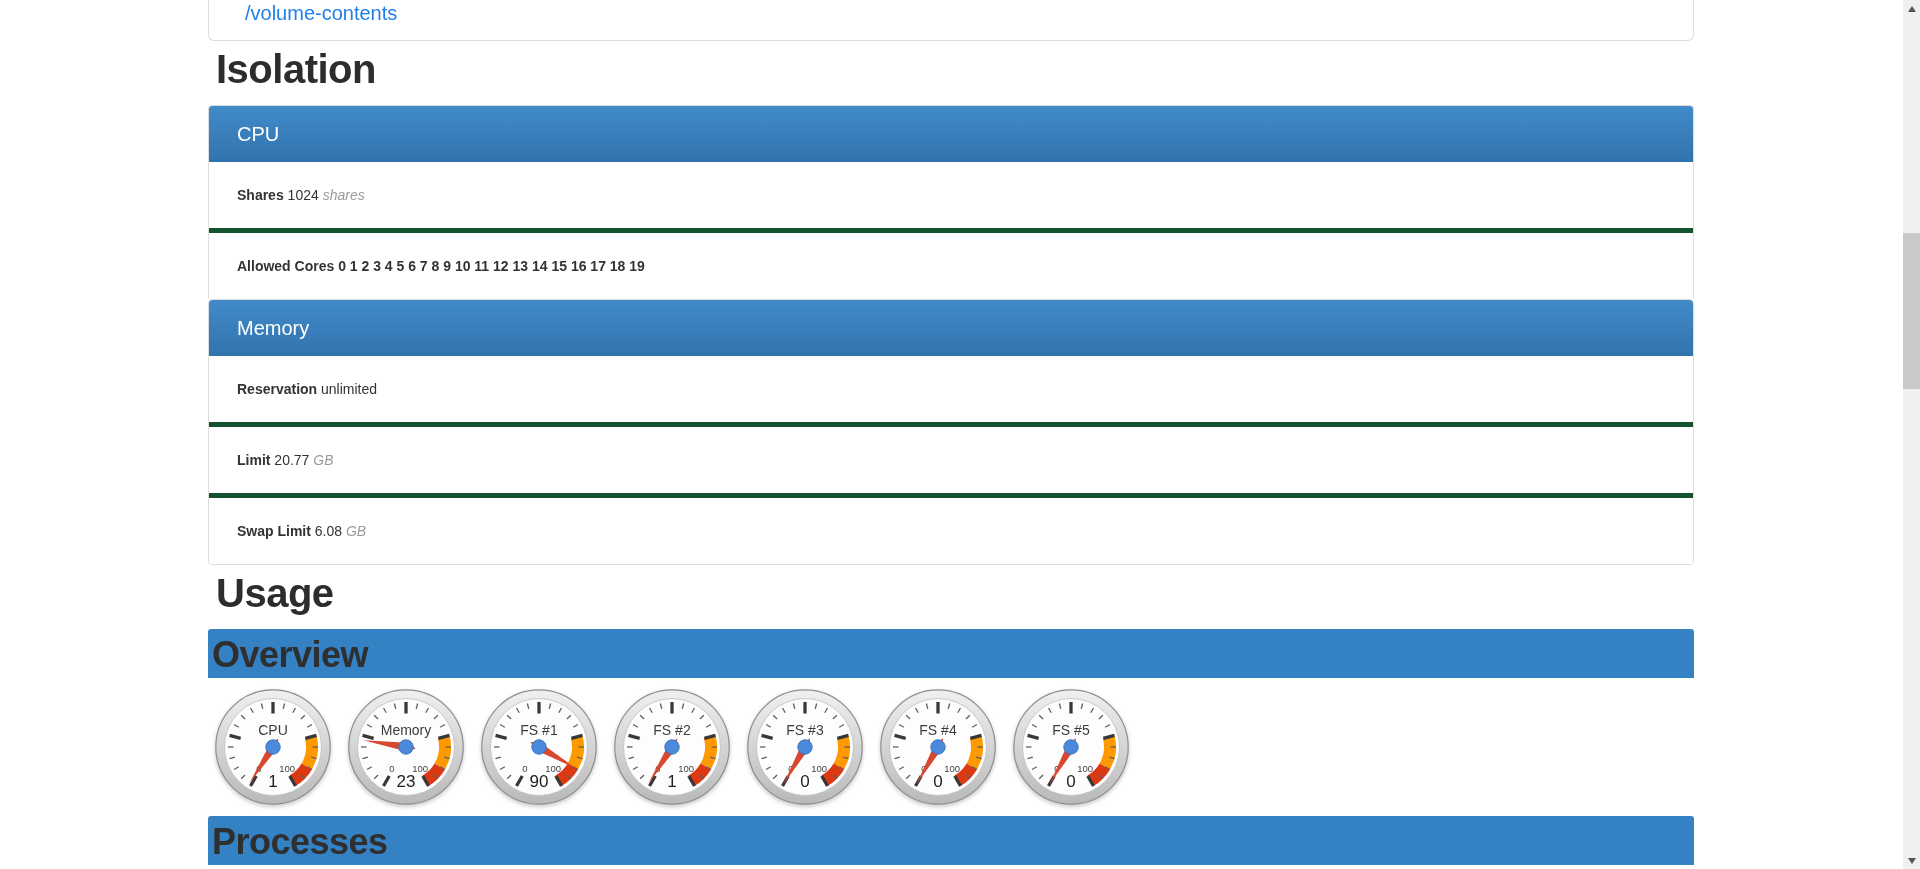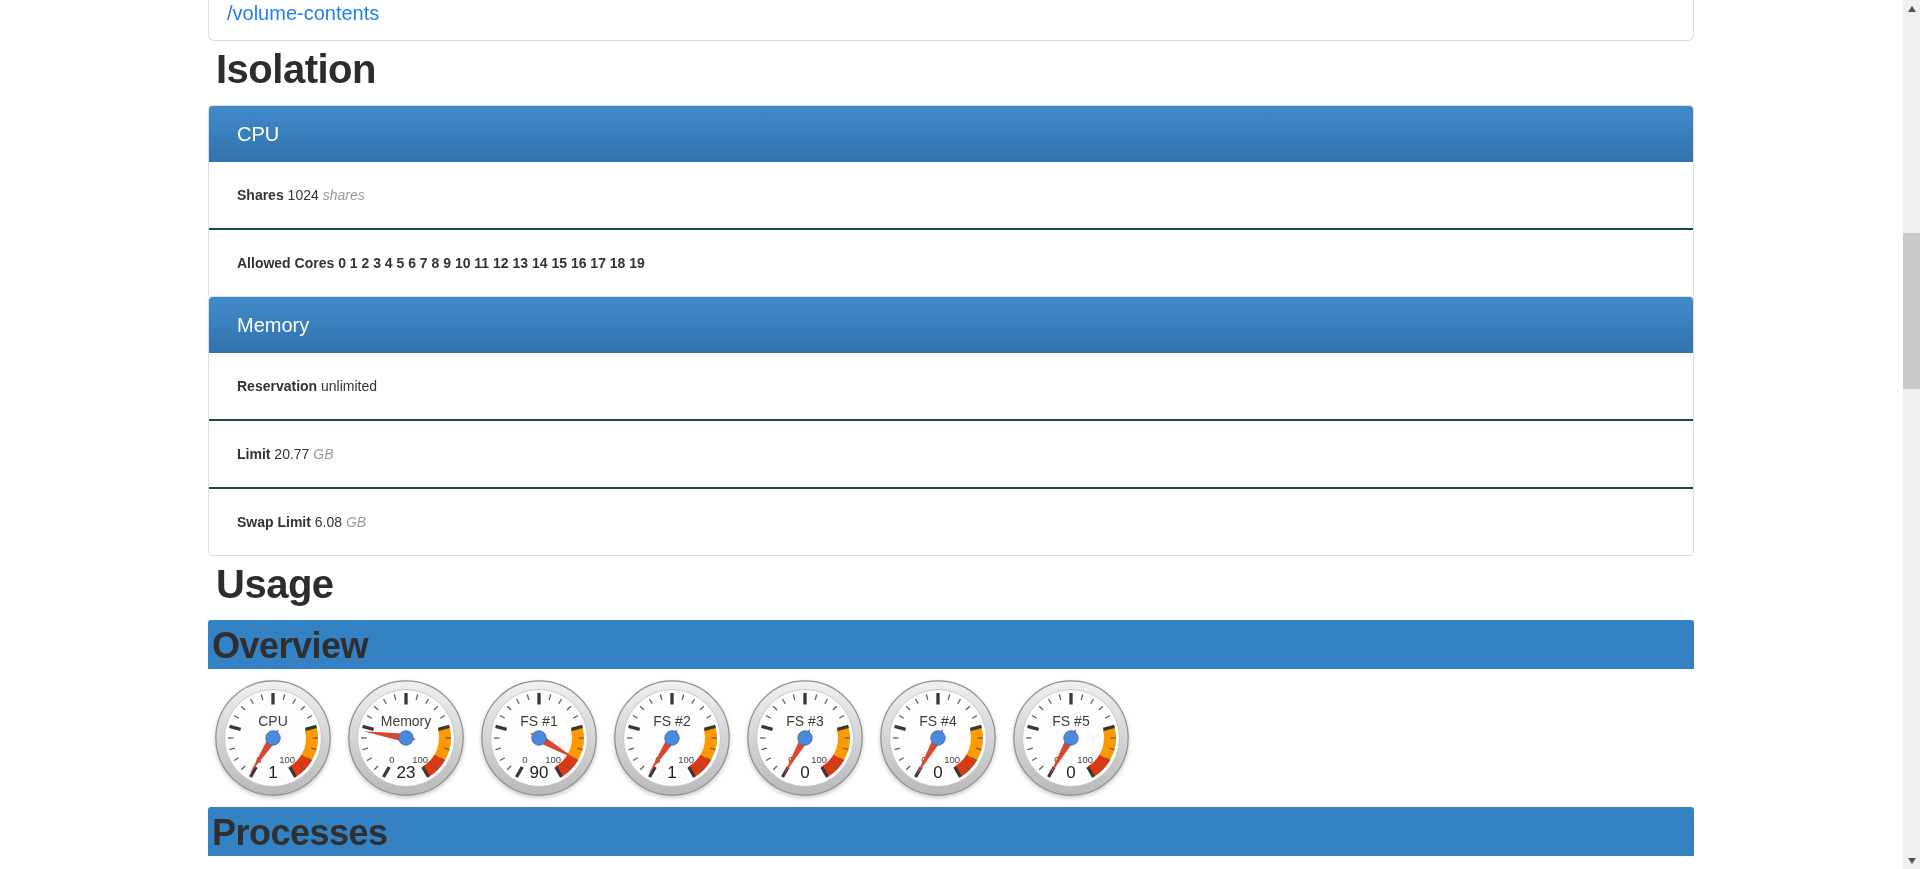--- a/index.html
+++ b/index.html
@@ -1,29 +1,29 @@
 <!DOCTYPE html>
 <html style="--ph1: #418bca; --ph2: #3173ad; --bar: #3482c4; --link: #2080e8;"><head>
 <meta charset="utf-8">
 <style>
   *{box-sizing:border-box;margin:0;padding:0}
   html,body{overflow:hidden}
   body{width:1920px;height:869px;background:#fff;font-family:"Liberation Sans",sans-serif;color:#333;position:relative}
   .content{width:1486px;margin-left:208px}
 
-  .top-card{border:1px solid #ddd;border-top:none;border-radius:0 0 6px 6px;padding:1px 18px 15px;background:#fff}
+  .top-card{border:1px solid #ddd;border-top:none;border-radius:0 0 6px 6px;padding:1px 36px 15px;background:#fff}
   .vlink{color:var(--link,#2080e8);font-size:20px;text-decoration:none;line-height:24px;display:inline-block}
 
   h1.section-title{font-size:40px;font-weight:700;color:#2d2d2d;margin:6px 8px 14px;line-height:44px;letter-spacing:-.5px}
 
   .panels .panel{border:1px solid #ddd;border-radius:4px;overflow:hidden;background:#fff}
   .panels .panel:not(:last-child){border-radius:4px 4px 0 0;border-bottom:0}
   .panel-heading{background-image:linear-gradient(to bottom,var(--ph1,#418bca),var(--ph2,#3173ad));color:#fff;font-size:20px;line-height:24px;padding:16px 28px;border-radius:3px 3px 0 0}
   .prow{padding:21px 28px;font-size:14px;line-height:24px;background:#fff}
-  .prow + .prow{border-top:2px solid #14532d}
+  .prow + .prow{border-top:5px solid #14532d}
   .prow b{font-weight:700;color:#333}
   .prow .val{color:#333}
   .prow .val.bv{font-weight:700}
   .prow i.unit{color:#9b9b9b;font-style:italic}
 
   .bar{background:var(--bar,#3482c4);border-radius:3px 3px 0 0;padding:6px 6px 3px 4px}
   .bar h2{font-size:36px;font-weight:700;color:#2f2f2f;line-height:40px;letter-spacing:-.5px}
   .gauges{display:flex;gap:13px;padding:9px 0 9px 5px;background:#fff}
   .gauge svg{display:block;filter:drop-shadow(0 2px 2px rgba(0,0,0,.22))}
   .gtitle{font-size:14px;fill:#3c3c3c;text-anchor:middle}

